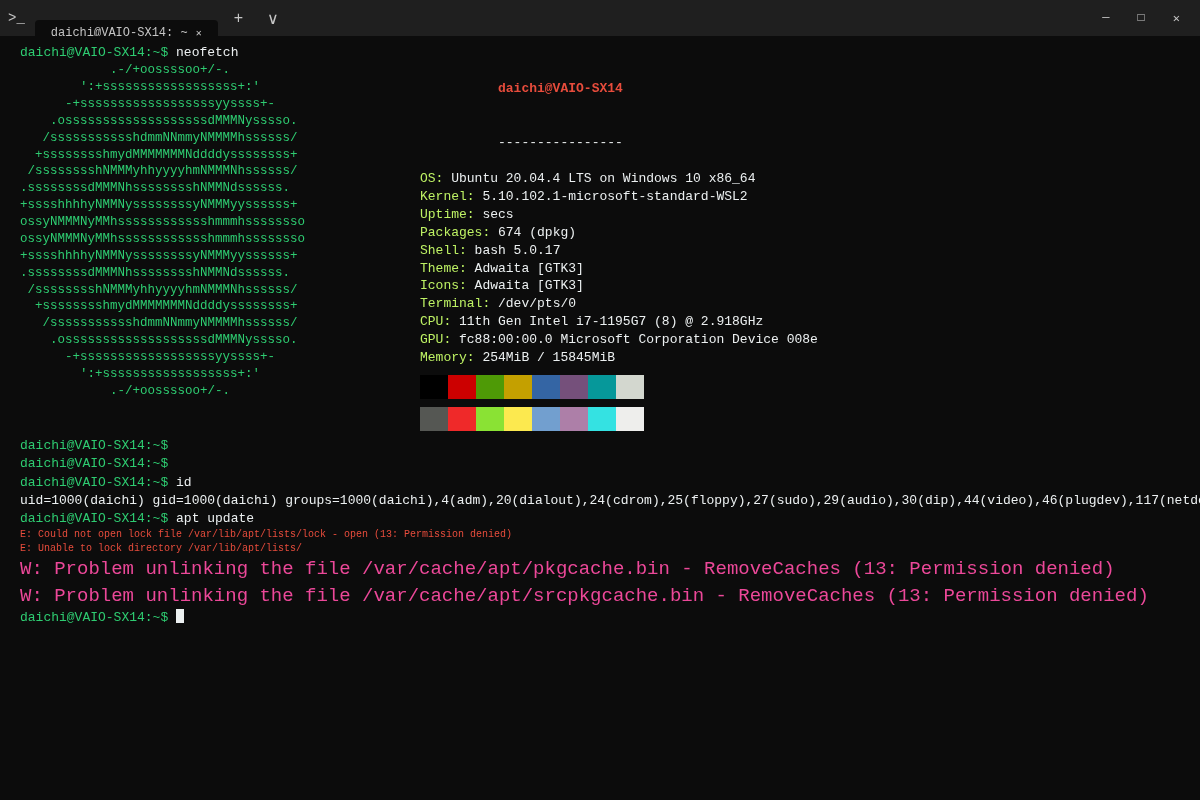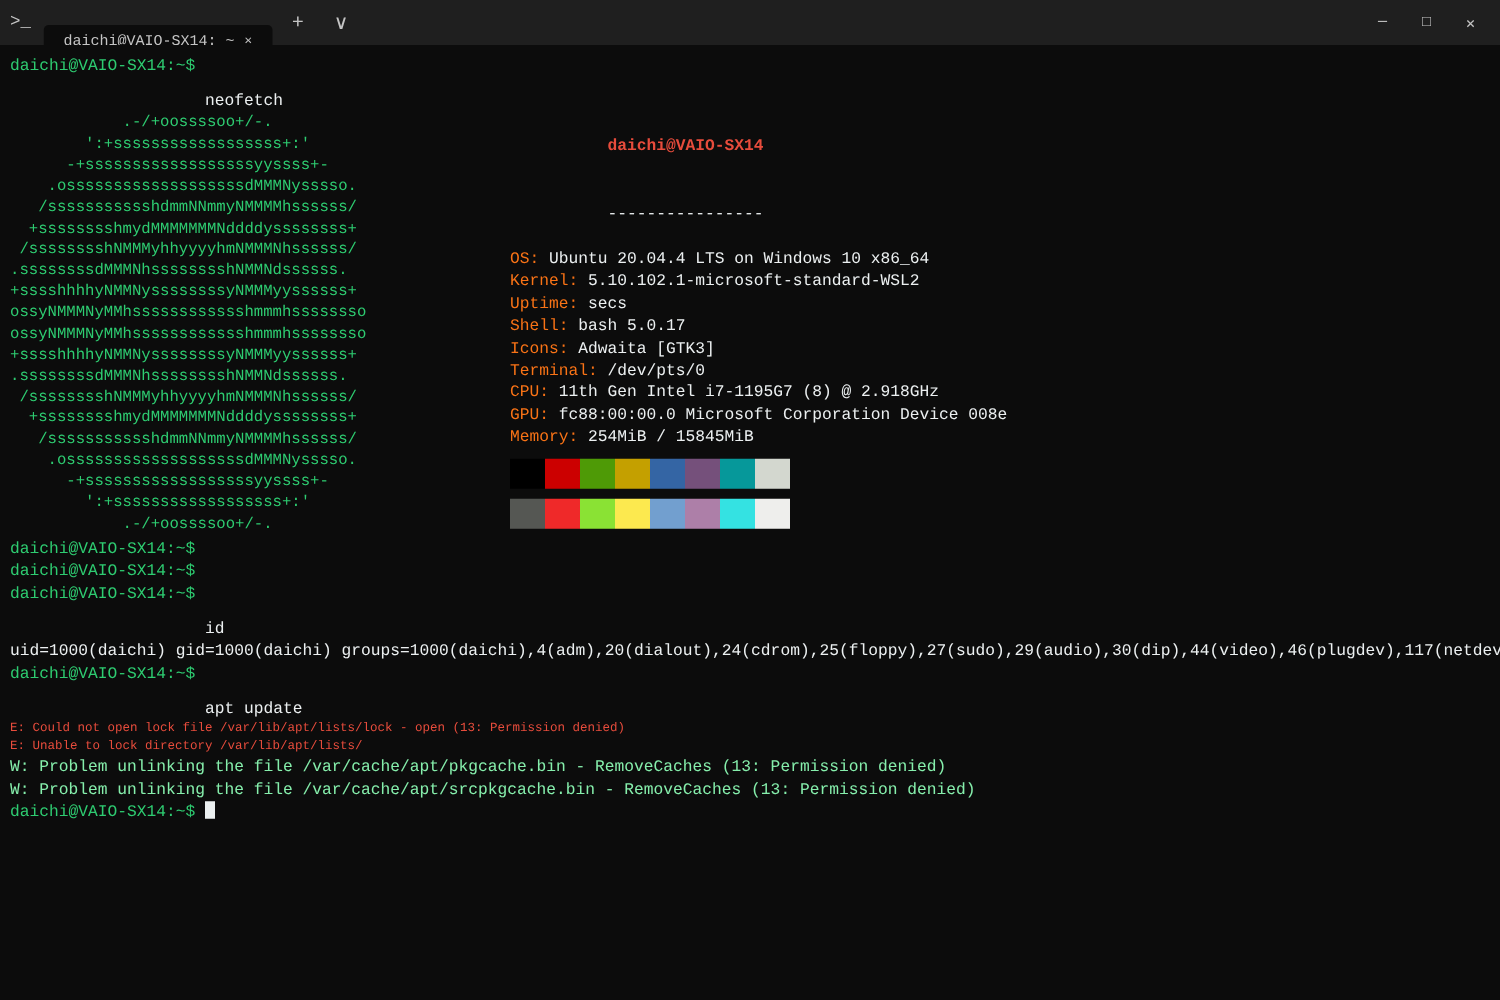--- a/index.html
+++ b/index.html
@@ -66,21 +66,21 @@
       border: none;
       color: #c5c5c5;
       font-size: 12px;
       cursor: pointer;
       padding: 4px 12px;
       font-family: 'Courier New', monospace;
     }
     .terminal {
       flex: 1;
       background: #0c0c0c;
-      padding: 8px 8px;
+      padding: 8px 20px;
       overflow: hidden;
       font-size: 13px;
       line-height: 1.4;
     }
     .line { white-space: pre; display: flex; flex-wrap: nowrap; }
     .neofetch-container {
       display: flex;
       gap: 0;
       margin-bottom: 2px;
     }
@@ -89,37 +89,37 @@
       flex-shrink: 0;
     }
     .info-section {
       flex: 1;
       padding-left: 10px;
     }
     .logo-line { white-space: pre; line-height: 1.35; font-size: 12.5px; }
     .c-green { color: #2ecc71; }
     .prompt { color: #2ecc71; }
     .info-line { white-space: pre; line-height: 1.38; font-size: 13px; }
-    .info-key { color: #f97316; }
-    .info-val { color: #ecf0f1; margin-top: 28px; }
+    .info-key { color: #bef264; }
+    .info-val { color: #ecf0f1; }
     .user-host { color: #e74c3c; font-weight: bold; }
     .separator { color: #ecf0f1; }
     .color-strip {
       display: flex;
       margin-top: 8px;
       margin-bottom: 4px;
     }
     .color-swatch {
       width: 28px;
       height: 24px;
       display: inline-block;
     }
     .output-line { white-space: pre; color: #ecf0f1; line-height: 1.4; font-size: 13px; }
     .error-line { white-space: pre; color: #e74c3c; line-height: 1.4; font-size: 10px; }
-    .warn-line { white-space: pre; color: #86efac; line-height: 1.4; font-size: 13px; }
+    .warn-line { white-space: pre; color: #ec4899; line-height: 1.4; font-size: 19px; }
     .cursor {
       display: inline-block;
       width: 8px;
       height: 14px;
       background: #ecf0f1;
       vertical-align: middle;
       animation: blink 1s step-end infinite;
     }
     @keyframes blink {
       50% { opacity: 0; }
@@ -179,21 +179,23 @@
       <div class="info-section">
         <div class="info-line">
           <span class="user-host">daichi@VAIO-SX14</span>
         </div>
         <div class="info-line">
           <span class="separator">----------------</span>
         </div>
         <div class="info-line"><span class="info-key">OS:</span><span class="info-val"> Ubuntu 20.04.4 LTS on Windows 10 x86_64</span></div>
         <div class="info-line"><span class="info-key">Kernel:</span><span class="info-val"> 5.10.102.1-microsoft-standard-WSL2</span></div>
         <div class="info-line"><span class="info-key">Uptime:</span><span class="info-val"> secs</span></div>
+        <div class="info-line"><span class="info-key">Packages:</span><span class="info-val"> 674 (dpkg)</span></div>
         <div class="info-line"><span class="info-key">Shell:</span><span class="info-val"> bash 5.0.17</span></div>
+        <div class="info-line"><span class="info-key">Theme:</span><span class="info-val"> Adwaita [GTK3]</span></div>
         <div class="info-line"><span class="info-key">Icons:</span><span class="info-val"> Adwaita [GTK3]</span></div>
         <div class="info-line"><span class="info-key">Terminal:</span><span class="info-val"> /dev/pts/0</span></div>
         <div class="info-line"><span class="info-key">CPU:</span><span class="info-val"> 11th Gen Intel i7-1195G7 (8) @ 2.918GHz</span></div>
         <div class="info-line"><span class="info-key">GPU:</span><span class="info-val"> fc88:00:00.0 Microsoft Corporation Device 008e</span></div>
         <div class="info-line"><span class="info-key">Memory:</span><span class="info-val"> 254MiB / 15845MiB</span></div>
 
         <div class="color-strip">
           <span class="color-swatch" style="background:#000000;"></span>
           <span class="color-swatch" style="background:#cc0000;"></span>
           <span class="color-swatch" style="background:#4e9a06;"></span>

